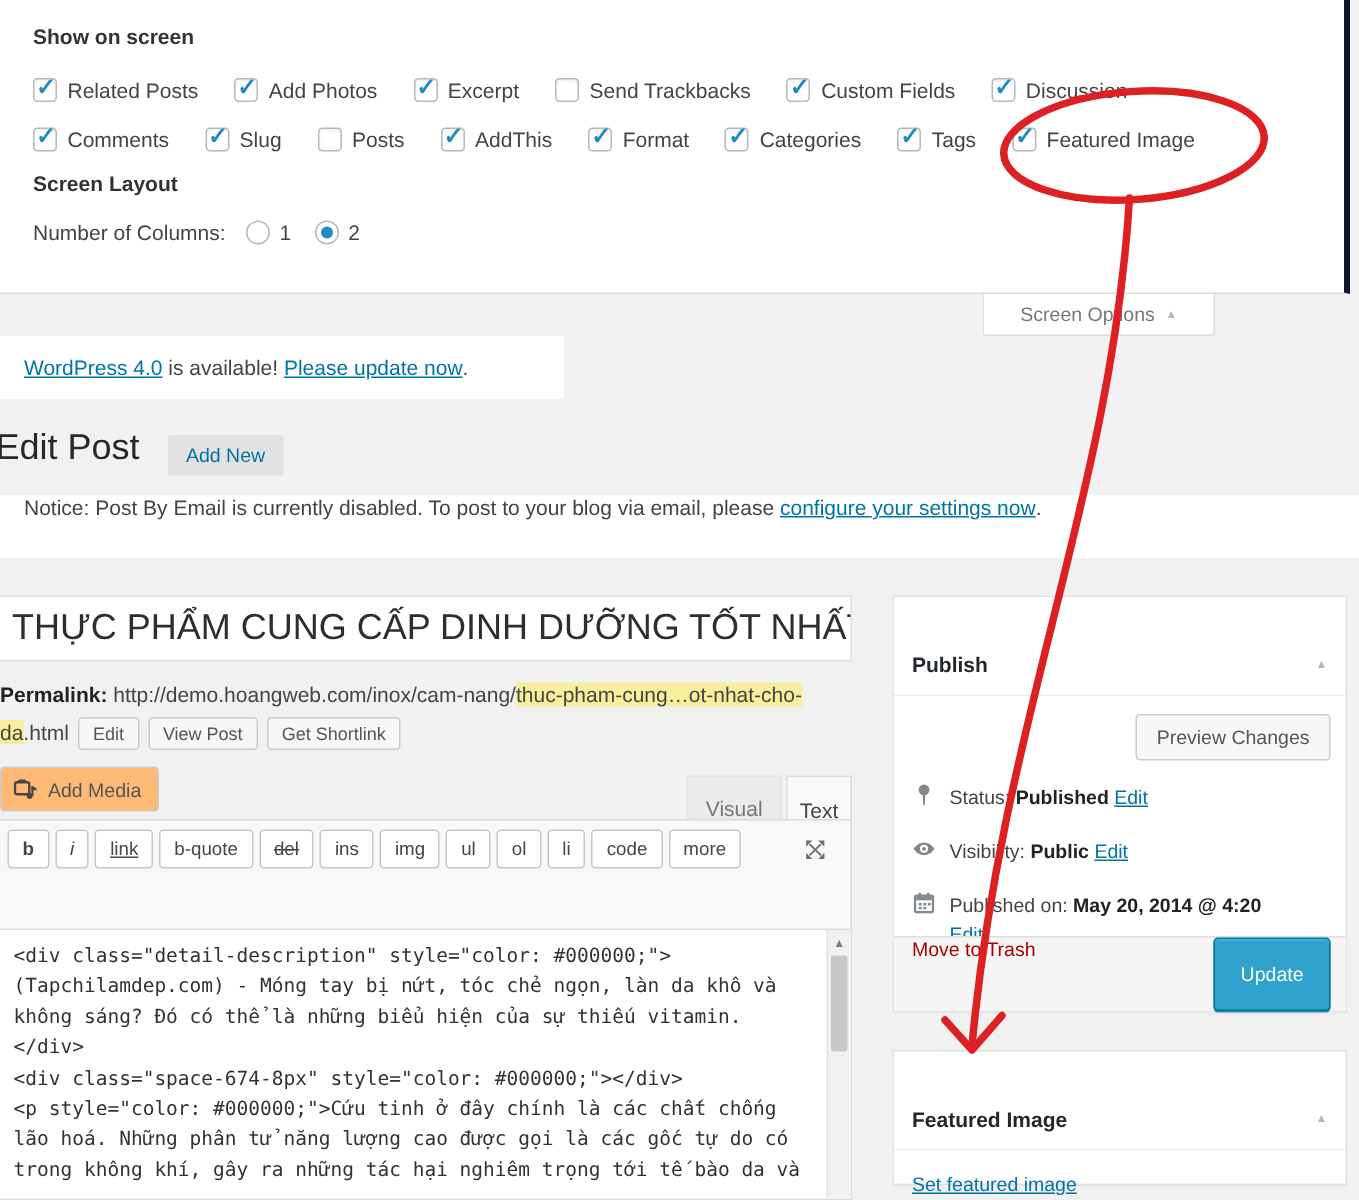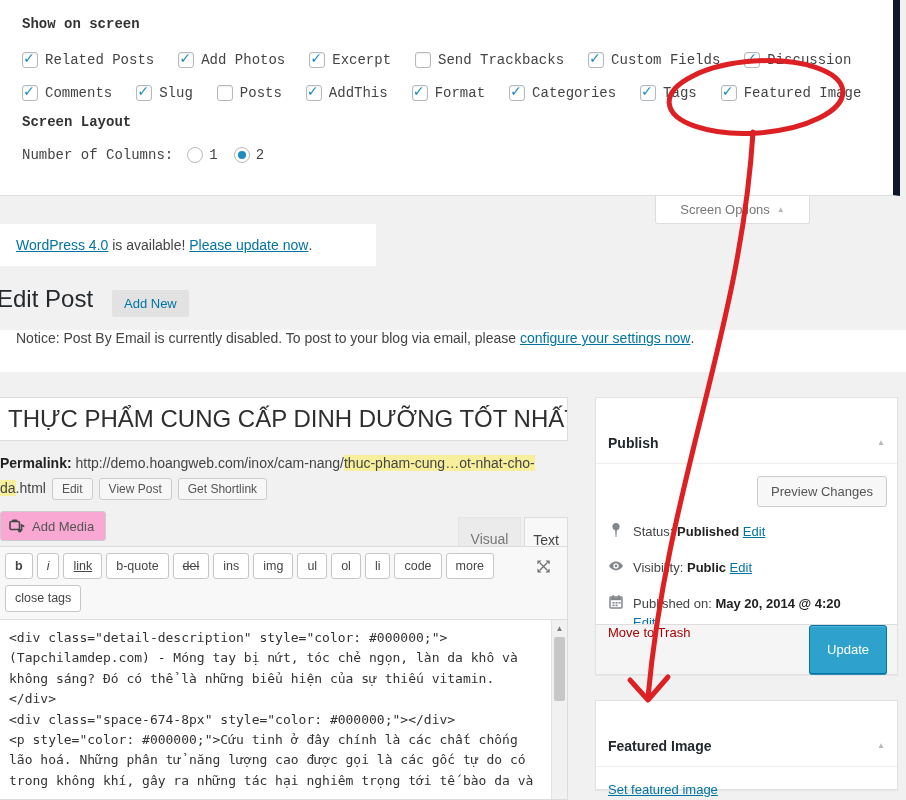--- a/index.html
+++ b/index.html
@@ -9,21 +9,21 @@
     background: #f1f1f1;
     font-family: "Liberation Sans", sans-serif;
     font-size: 13px;
     color: #444;
     overflow: hidden;
   }
   a { color:#0074a2; text-decoration: underline; cursor:pointer; }
 
   
   .sos-panel { position:absolute; left:0; top:0; width:900px; height:196px;
-    background:#fff; border-bottom:1px solid #ddd; border-right:7px solid #0f172a;font-family:Liberation Mono, monospace; }
+    background:#fff; border-bottom:1px solid #ddd; border-right:4px solid #0f172a; }
   .sos-heading { position:absolute; left:22px; top:16px; font-size:14px; font-weight:bold; color:#333; }
   .cb-row { position:absolute; left:22px; display:flex; column-gap:24px; align-items:center;
     font-size:14px; color:#444; white-space:nowrap; }
   .cb-row.r1 { top:52px; } .cb-row.r2 { top:85px; }
   .cb-item { display:flex; align-items:center; gap:7px; cursor:pointer; }
   .checkbox { width:16px; height:16px; border:1px solid #b4b9be; border-radius:3px;
     background:#fff; position:relative; flex:0 0 16px; box-shadow:inset 0 1px 2px rgba(0,0,0,.07); }
   .checkbox.checked::after { content:"✓"; position:absolute; left:1px; top:-5px;
     font-size:16px; font-weight:bold; color:#1e8cbe; }
   .layout-heading { position:absolute; left:22px; top:114px; font-size:14px; font-weight:bold; color:#333; }
@@ -54,21 +54,21 @@
   .title-box { position:absolute; left:0; top:397px; width:568px; height:44px; background:#fff;
     border:1px solid #ddd; border-left:none; font-size:24px; color:#2e2e2e; line-height:42px;
     padding-left:8px; white-space:nowrap; overflow:hidden; }
   .permalink { position:absolute; left:0; top:451px; width:566px; font-size:14px; line-height:25px; color:#444; }
   .permalink b { color:#222; }
   .hl { background:#f7ef9c; }
   .mini-btn { display:inline-block; background:#f7f7f7; border:1px solid #ccc; border-radius:3px;
     color:#555; font-size:12px; padding:3px 9px; margin-left:6px; vertical-align:middle; cursor:pointer;
     font-family:"Liberation Sans",sans-serif; }
   .add-media-btn { position:absolute; left:0; top:511px; height:30px; display:inline-flex;
-    align-items:center; gap:7px; padding:0 11px 0 8px; background:#f9a8d4; border:1px solid #ccc;
+    align-items:center; gap:7px; padding:0 11px 0 8px; background:#fdba74; border:1px solid #ccc;
     border-radius:3px; color:#555; font-size:13px; cursor:pointer; font-family:"Liberation Sans",sans-serif; }
   .tab { position:absolute; top:517px; height:44px; display:flex; align-items:center;
     justify-content:center; font-size:14px; cursor:pointer; }
   .tab-visual { left:458px; width:63px; background:#ebebeb; border:1px solid #e3e3e3; color:#777; }
   .tab-text { left:524px; width:44px; background:#f8f8f8; border:1px solid #dcdcdc; border-bottom:none; color:#444; }
 
   .editor { position:absolute; left:0; top:546px; width:568px; height:254px; background:#f8f8f8;
     border:1px solid #dcdcdc; border-left:none; }
   .qt-row { display:flex; gap:4px; align-items:center; padding:6px 6px 0 5px; }
   .qt-btn { background:#fff; border:1px solid #c6c7ca; border-radius:3px; color:#464646;
@@ -242,23 +242,20 @@
       <span class="fullscreen">
         <svg width="15" height="15" viewBox="0 0 16 16">
           <path d="M1.5 1.5 h4.4 L1.5 5.9 z" fill="#6e7075"></path>
           <path d="M14.5 1.5 v4.4 L10.1 1.5 z" fill="#6e7075"></path>
           <path d="M1.5 14.5 v-4.4 L5.9 14.5 z" fill="#6e7075"></path>
           <path d="M14.5 14.5 h-4.4 L14.5 10.1 z" fill="#6e7075"></path>
           <path d="M4 4 l8 8 M12 4 l-8 8" stroke="#6e7075" stroke-width="1.4"></path>
         </svg>
       </span>
     </div>
-  <div class="qt-row">
-    <button class="qt-btn">close tags</button>
-  </div>
   <div class="ta" id="editor-content">
       <div class="codeline">&lt;div class="detail-description" style="color: #000000;"&gt;</div>
       <div class="codeline">(Tapchilamdep.com) - Móng tay bị nứt, tóc chẻ ngọn, làn da khô và</div>
       <div class="codeline">không sáng? Đó có thể là những biểu hiện của sự thiếu vitamin.</div>
       <div class="codeline">&lt;/div&gt;</div>
       <div class="codeline">&lt;div class="space-674-8px" style="color: #000000;"&gt;&lt;/div&gt;</div>
       <div class="codeline">&lt;p style="color: #000000;"&gt;Cứu tinh ở đây chính là các chất chống</div>
       <div class="codeline">lão hoá. Những phân tử năng lượng cao được gọi là các gốc tự do có</div>
       <div class="codeline">trong không khí, gây ra những tác hại nghiêm trọng tới tế bào da và</div>
     </div>

